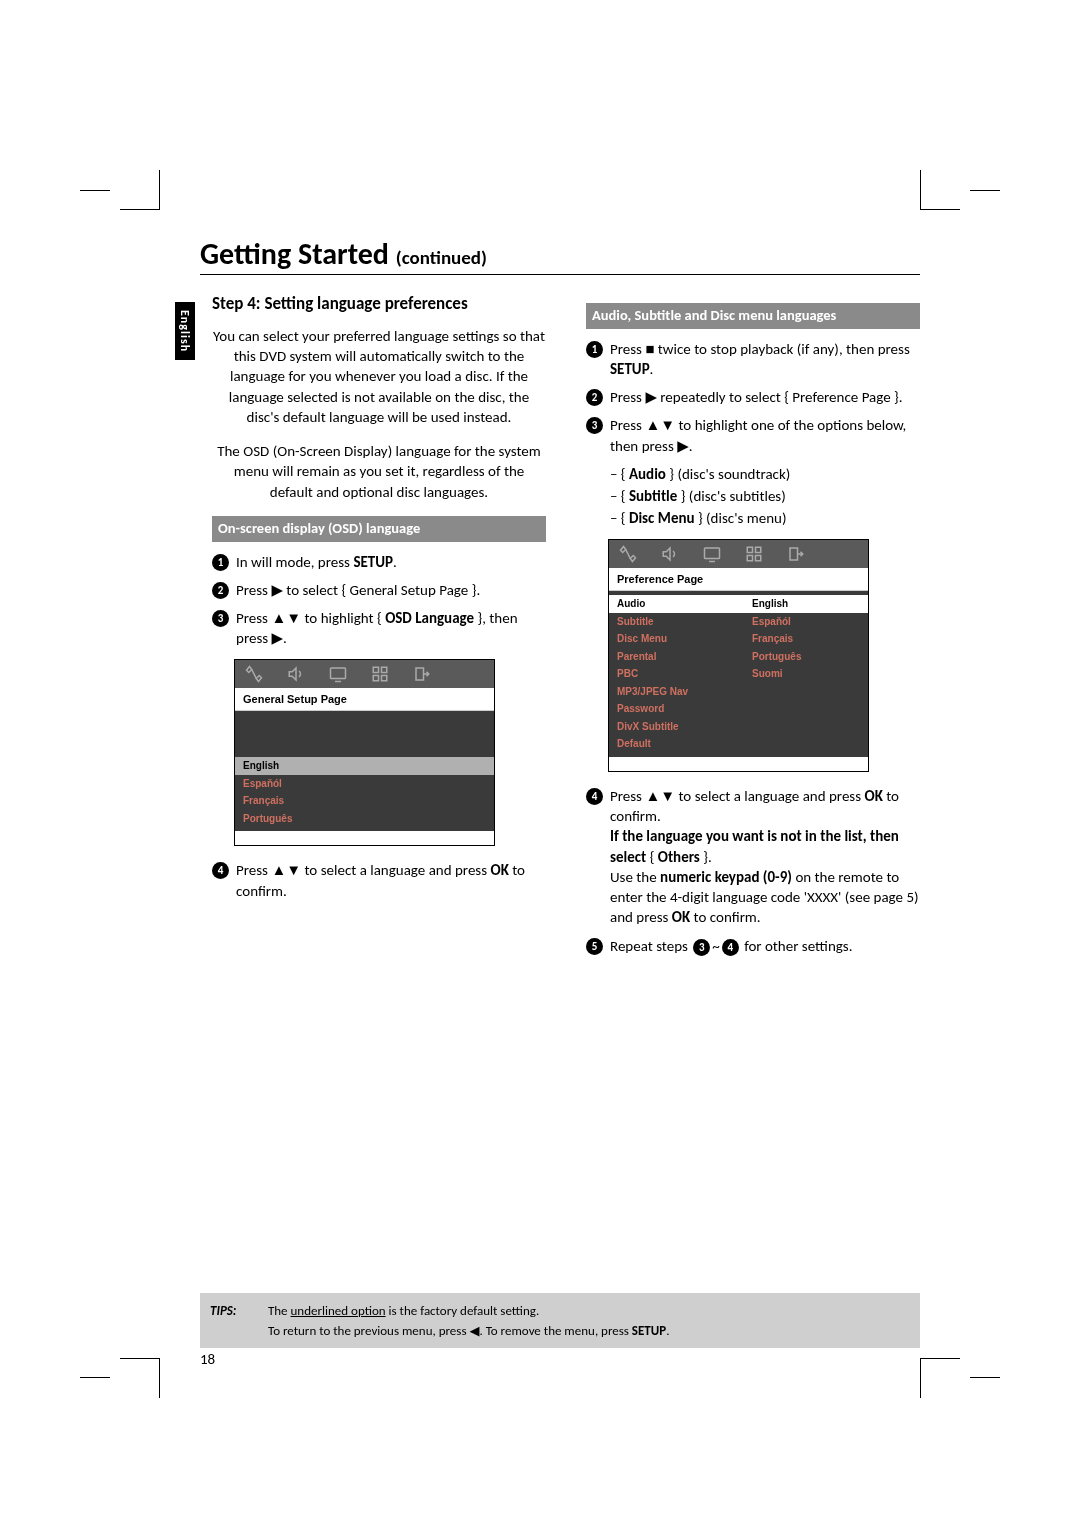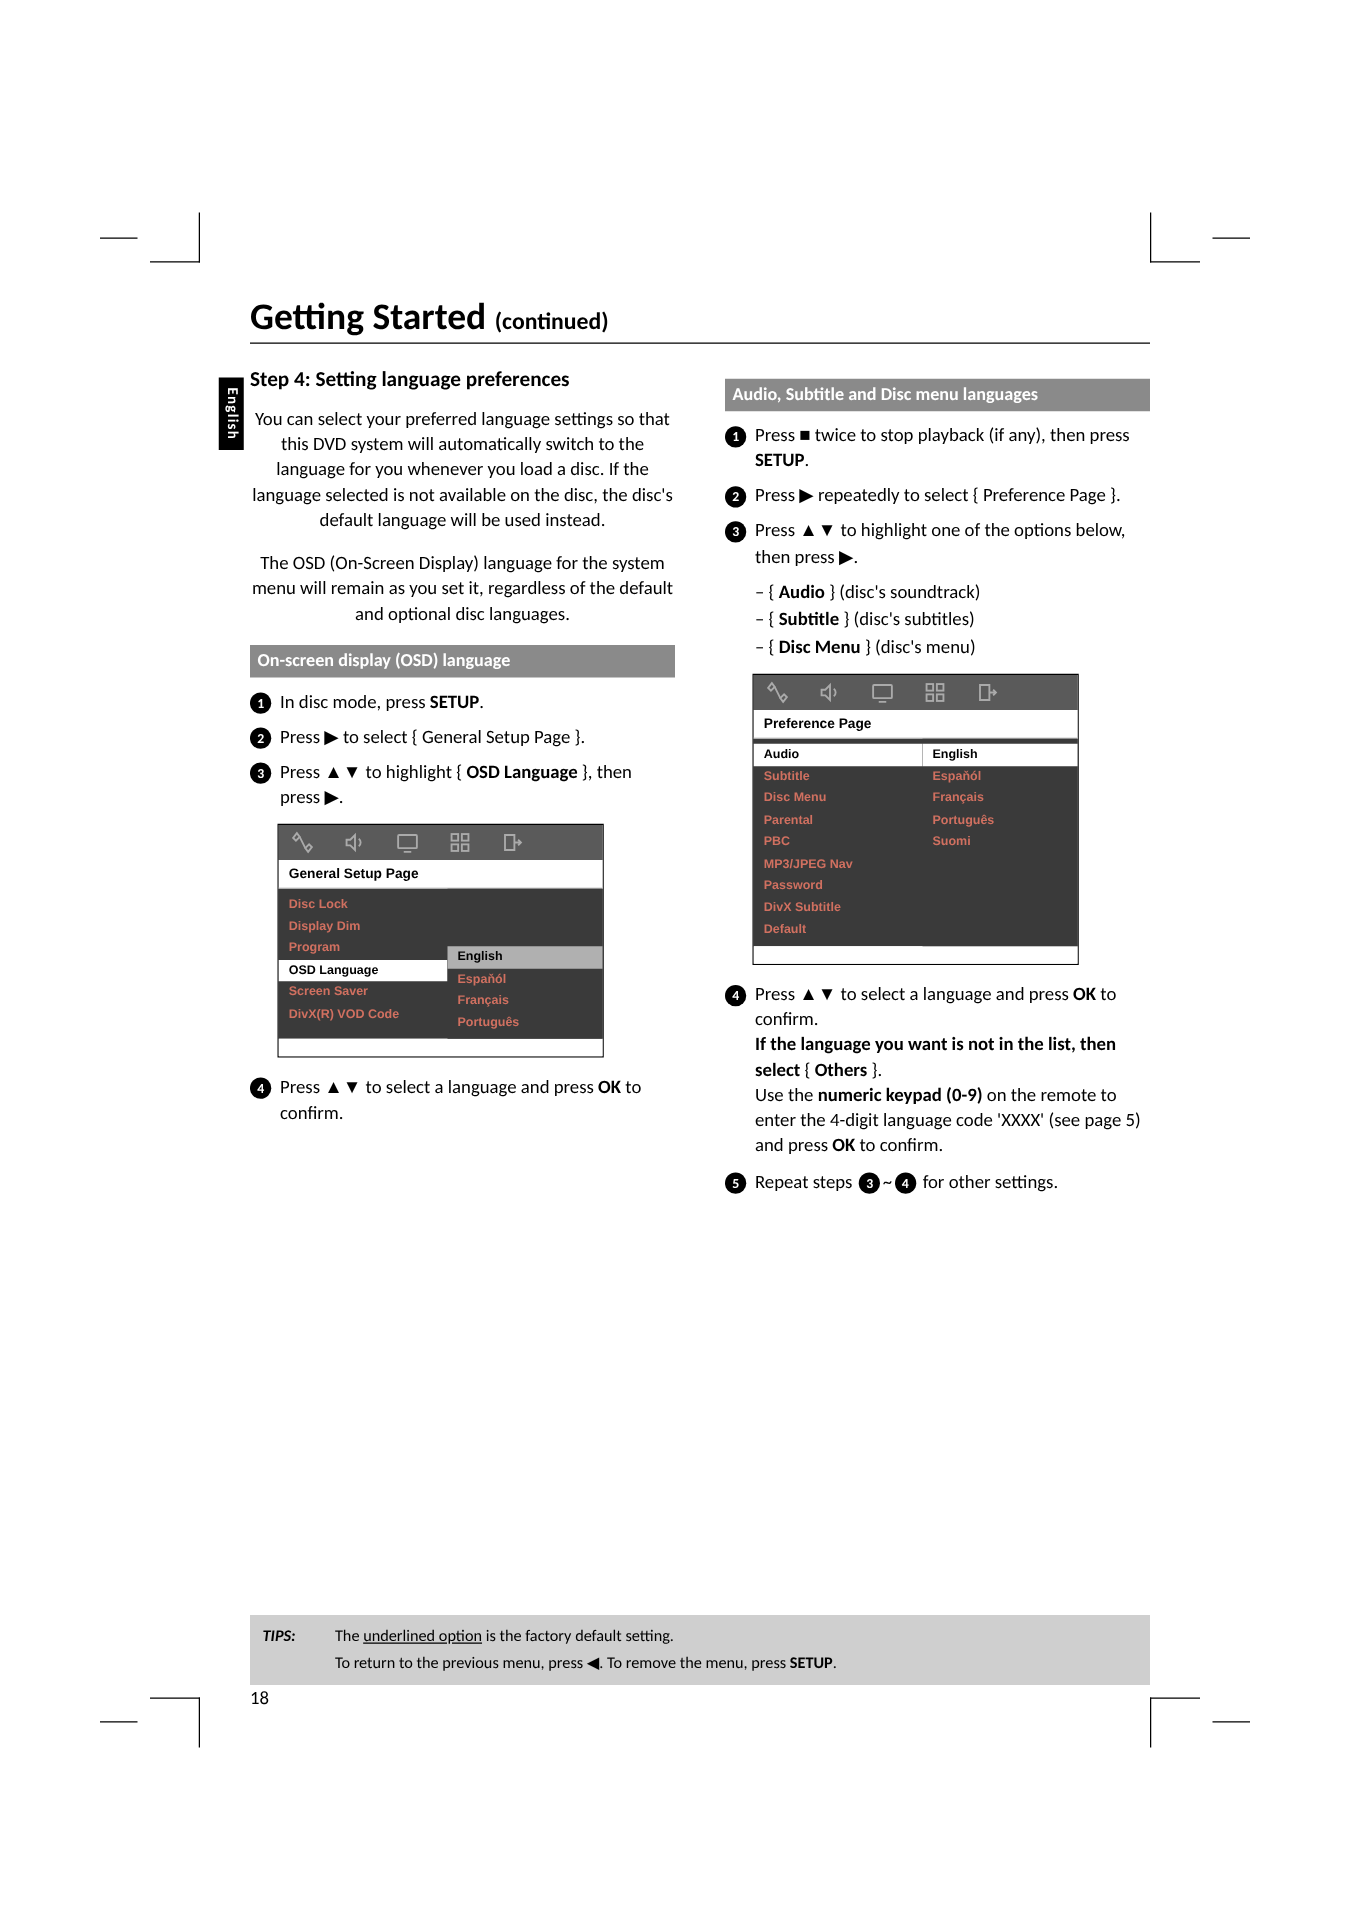--- a/index.html
+++ b/index.html
@@ -50,21 +50,21 @@
     top: 302px;
     left: 175px;
     background: #000;
     color: #fff;
     font-size: 12px;
     font-weight: bold;
     writing-mode: vertical-rl;
     padding: 8px 3px;
     letter-spacing: 1px;
   }
-  .cols { display: flex; gap: 40px; }
+  .cols { display: flex; gap: 40px; margin-left: 12px; }
   .col { width: 340px; font-size: 15px; line-height: 1.35; }
   .step-head { font-weight: bold; font-size: 17px; margin-bottom: 10px; }
   .para { margin-bottom: 14px; text-align: center; }
   .section-bar {
     background: #8a8a8a;
     color: #fff;
     font-weight: bold;
     font-size: 14.5px;
     padding: 3px 6px;
     margin: 10px 0 10px 0;
@@ -191,21 +191,21 @@
 
     <div class="col">
       <div class="step-head">Step 4: Setting language preferences</div>
       <div class="para">You can select your preferred language settings so that this DVD system will automatically switch to the language for you whenever you load a disc. If the language selected is not available on the disc, the disc's default language will be used instead.</div>
       <div class="para">The OSD (On-Screen Display) language for the system menu will remain as you set it, regardless of the default and optional disc languages.</div>
 
       <div class="section-bar">On-screen display (OSD) language</div>
 
       <div class="num-step">
         <span class="circ-num">1</span>
-        <div><span>In disc mode, press </span><b>SETUP</b><span>.</span></div>
+        <div><span>In will mode, press </span><b>SETUP</b><span>.</span></div>
       </div>
       <div class="num-step">
         <span class="circ-num">2</span>
         <div><span>Press </span><span class="arrow">▶</span><span> to select { General Setup Page }.</span></div>
       </div>
       <div class="num-step">
         <span class="circ-num">3</span>
         <div><span>Press </span><span class="arrow">▲▼</span><span> to highlight { </span><b>OSD Language</b><span> }, then press </span><span class="arrow">▶</span><span>.</span></div>
       </div>
 
@@ -229,28 +229,20 @@
               <rect x="3" y="14" width="7" height="7"></rect>
               <rect x="14" y="14" width="7" height="7"></rect>
             </svg>
           <svg viewBox="0 0 24 24" fill="none" stroke="#aaa" stroke-width="2">
               <path d="M4 4h10v16H4z"></path>
               <path d="M14 12h7M18 9l3 3-3 3"></path>
             </svg>
         </div>
         <div class="osd-title">General Setup Page</div>
         <div class="osd-body">
-          <div class="osd-left">
-            <div>Disc Lock</div>
-            <div>Display Dim</div>
-            <div>Program</div>
-            <div class="sel">OSD Language</div>
-            <div>Screen Saver</div>
-            <div>DivX(R) VOD Code</div>
-          </div>
           <div class="osd-right">
             <div class="spacer"></div>
             <div class="sel">English</div>
             <div>Espaňól</div>
             <div>Français</div>
             <div>Português</div>
           </div>
         </div>
         <div class="osd-bottom"></div>
       </div>

